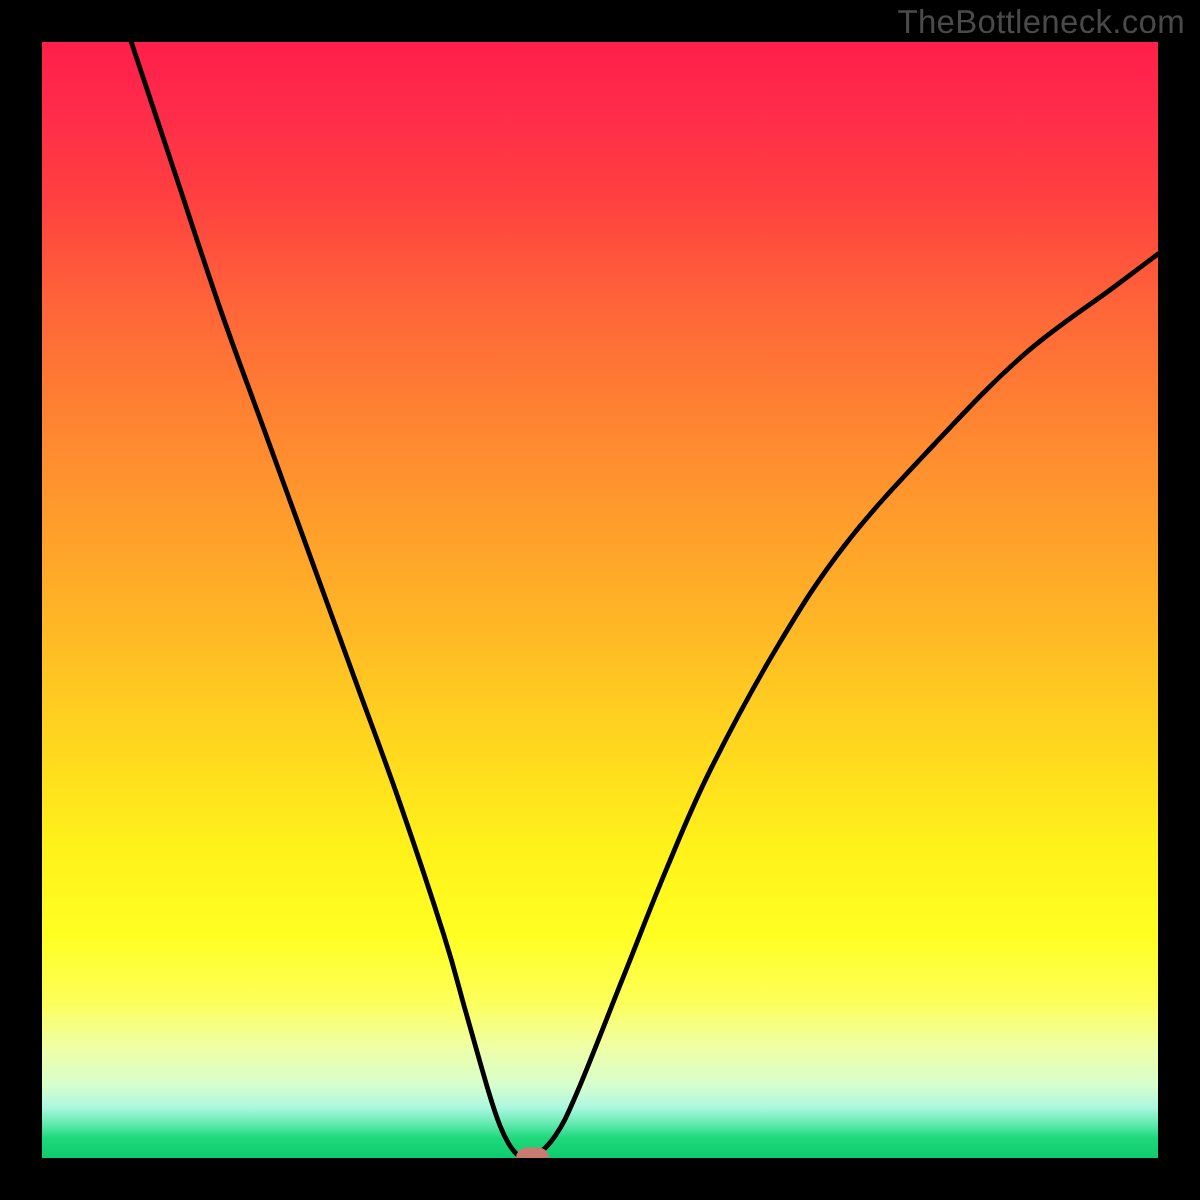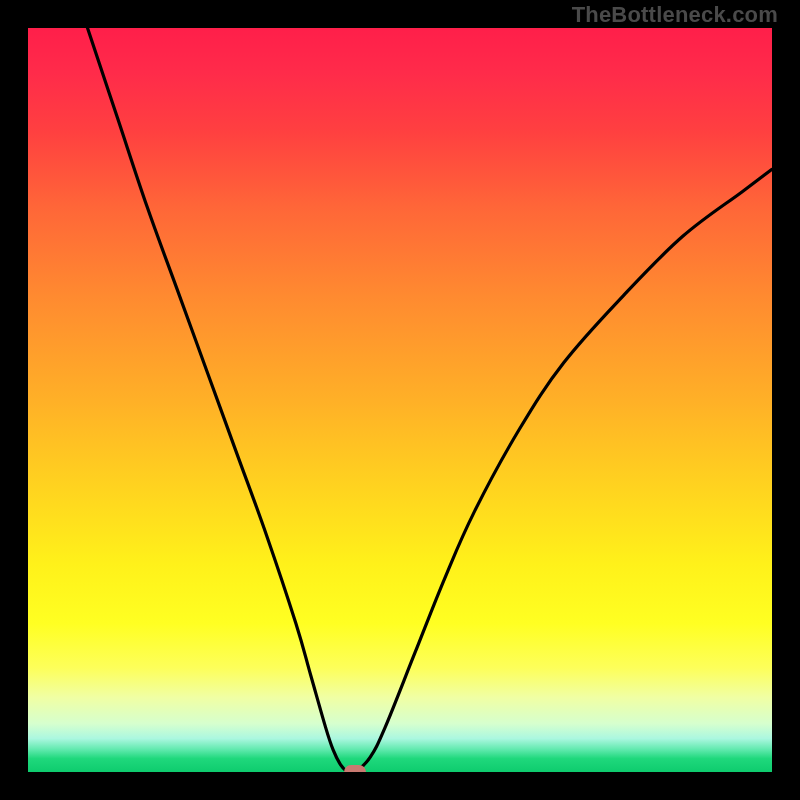--- a/index.html
+++ b/index.html
@@ -43,24 +43,24 @@
       #d6ffce 93.5%,
       #abf7e0 95.5%,
       #5fe9ad 97%,
       #1fd87c 98.2%,
       #0ecc6e 100%
     );
   }
   .watermark {
     position: absolute;
     top: 2px;
-    right: 22px;
+    right: 10px;
     color: #4a4a4a;
     font-size: 22px;
-    font-weight: 700;
+    font-weight: 400;
     letter-spacing: 0.2px;
     user-select: none;
   }
   svg.curve {
     position: absolute;
     left: 0; top: 0;
   }
   .marker {
     position: absolute;
     width: 22px;

